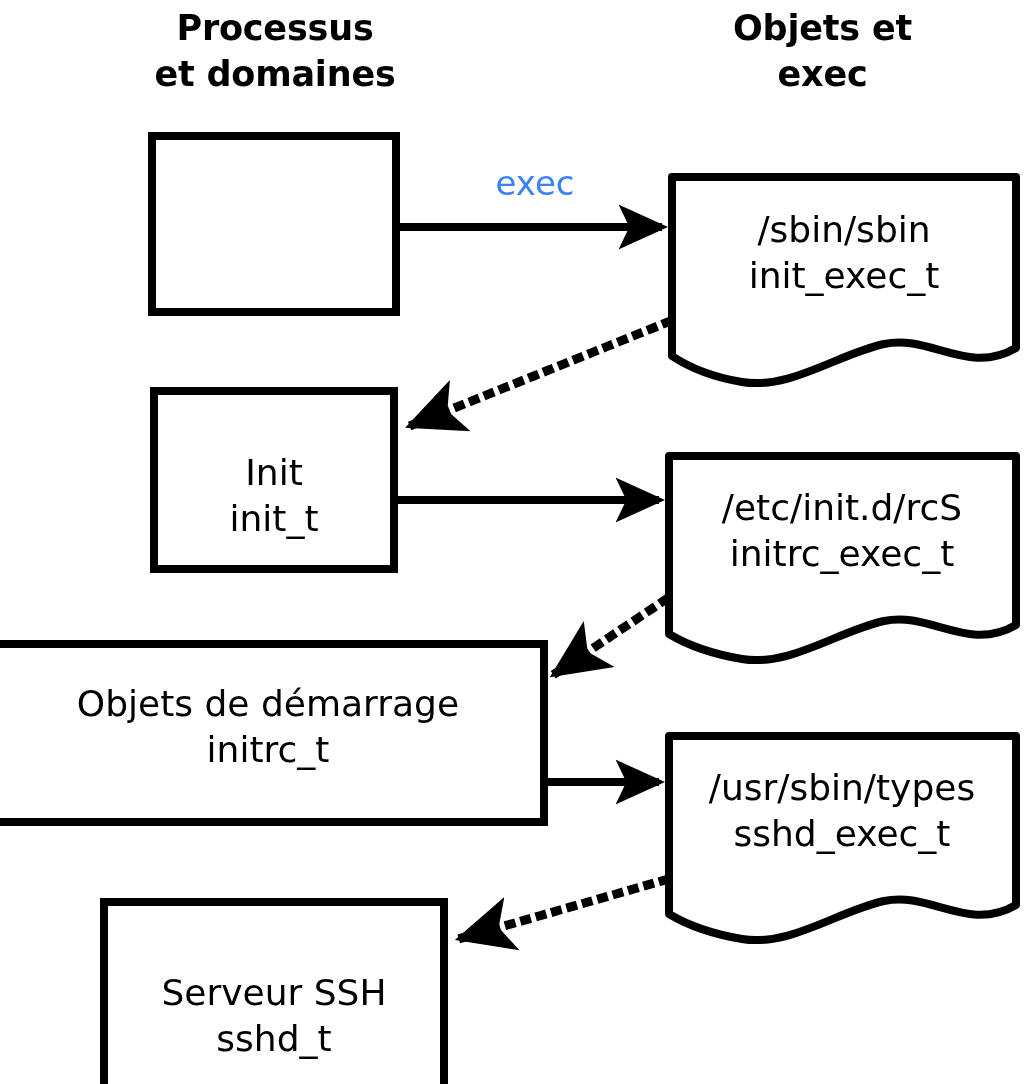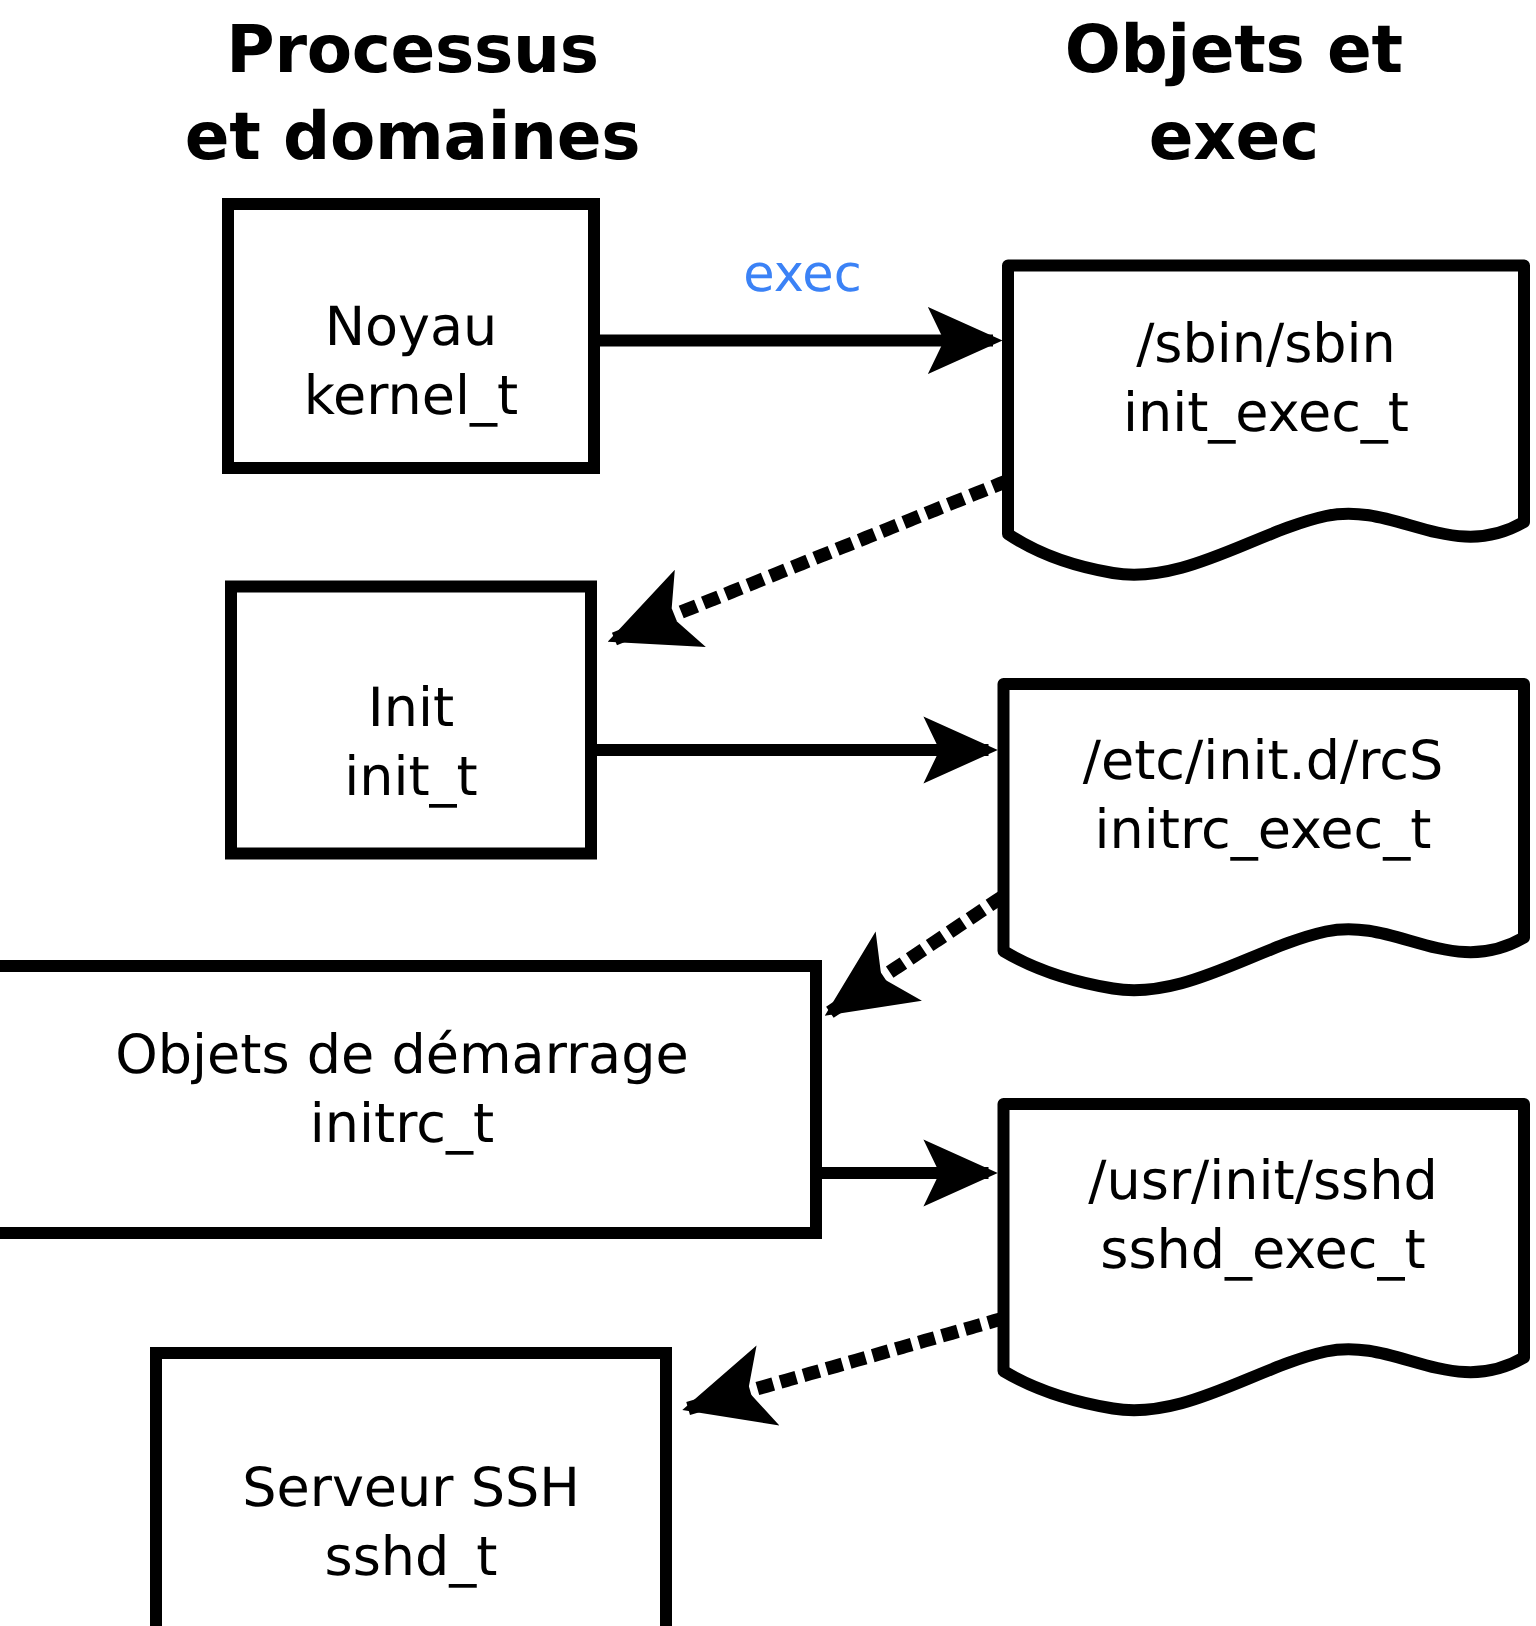--- a/index.html
+++ b/index.html
@@ -27,21 +27,21 @@
     left: 0;
     top: 0;
     width: 1024px;
     height: 1084px;
     display: block;
   }
   .col-header {
     position: absolute;
     text-align: center;
     font-weight: bold;
-    font-size: 44px;
+    font-size: 35px;
     line-height: 1.32;
     letter-spacing: -0.2px;
     white-space: pre-line;
     color: #000;
   }
   #header-left  { left: 85px;  top: 5px;  width: 380px; }
   #header-right { left: 635px; top: 5px; width: 375px; }
 
   .node-label {
     position: absolute;
@@ -102,36 +102,34 @@
     <line x1="665" y1="600" x2="556" y2="673" stroke="#000000" stroke-width="9" stroke-dasharray="2 14" stroke-linecap="square" marker-end="url(#arrow-dotted)"></line>
 
     <line x1="665" y1="880" x2="462" y2="938" stroke="#000000" stroke-width="9" stroke-dasharray="2 14" stroke-linecap="square" marker-end="url(#arrow-dotted)"></line>
   </svg>
 
   <div class="col-header" id="header-left">Processus
 et domaines</div>
   <div class="col-header" id="header-right">Objets et
 exec</div>
 
-  <div class="node-label" style="left:152px; top:196px; width:244px;">Noyau
-kernel_t</div>
 
   <div class="node-label" style="left:154px; top:450px; width:240px;">Init
 init_t</div>
 
   <div class="node-label" style="left:0px; top:681px; width:536px;">Objets de démarrage
 initrc_t</div>
 
   <div class="node-label" style="left:104px; top:938px; width:340px;margin-top:32px;">Serveur SSH
 sshd_t</div>
 
   <div class="node-label" style="left:676px; top:207px; width:336px;">/sbin/sbin
 init_exec_t</div>
 
   <div class="node-label" style="left:672px; top:485px; width:340px;">/etc/init.d/rcS
 initrc_exec_t</div>
 
-  <div class="node-label" style="left:672px; top:765px; width:340px;">/usr/init/sshd
+  <div class="node-label" style="left:672px; top:765px; width:340px;">/usr/sbin/types
 sshd_exec_t</div>
 
   <div class="edge-label" style="left:440px; top:166px; width:190px;">exec</div>
 
 </div>
 
 </body></html>

